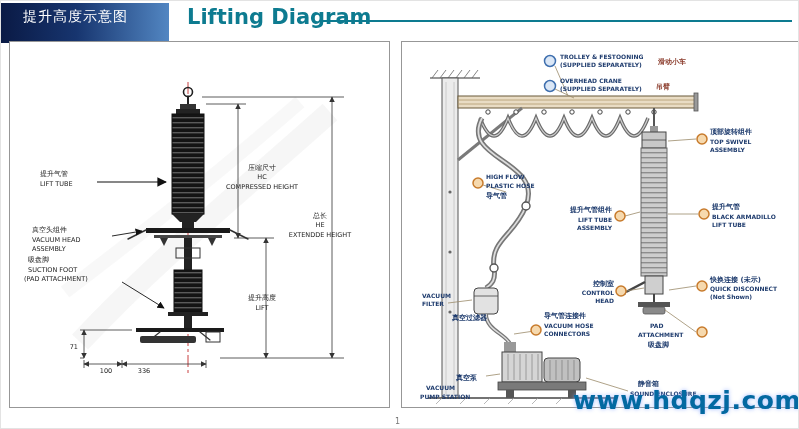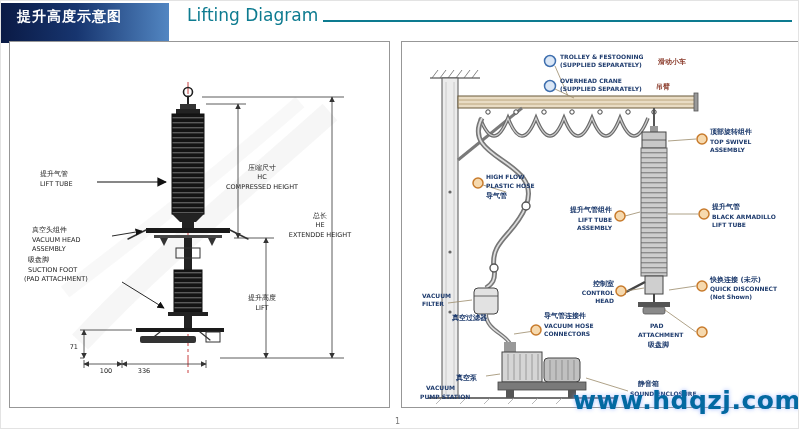--- a/index.html
+++ b/index.html
@@ -1,22 +1,22 @@
 <!DOCTYPE html>
 <html><head>
 <meta charset="utf-8">
 <style>
   *{margin:0;padding:0;box-sizing:border-box}
   body{background:#fff;font-family:"DejaVu Sans","Liberation Sans",sans-serif}
   .page{position:relative;width:799px;height:429px;background:#fff;overflow:hidden;border:1px solid #e3e3e3}
   .header{position:absolute;top:0;left:0;width:100%;height:32px;background:#fff}
   .header-block{position:absolute;left:0;top:2px;width:168px;height:40px;
     background:linear-gradient(90deg,#0a1a45 0%,#17356f 45%,#5286c2 100%);
-    color:#fff;font-size:14px;font-weight:bold;line-height:26px;padding-left:16px;letter-spacing:1px}
-  .header-en{position:absolute;left:186px;top:4px;font-size:17px;font-weight:normal;color:#0d7b90}
+    color:#fff;font-size:14px;font-weight:normal;line-height:26px;padding-left:22px;letter-spacing:1px}
+  .header-en{position:absolute;left:186px;top:4px;font-size:21px;font-weight:bold;color:#0d7b90}
   .header-rule{position:absolute;left:322px;right:6px;top:19px;height:2px;background:#0d7b90}
   .panel{position:absolute;top:40px;border:1px solid #979797;background:#fff}
   .panel.left{left:8px;width:381px;height:367px}
   .panel.right{left:400px;width:447px;height:367px}
   svg{display:block}
   svg text{font-family:"DejaVu Sans","Liberation Sans",sans-serif}
   .watermark{position:absolute;left:572px;top:385px;font-size:25px;font-weight:bold;color:#0369a1;
     text-shadow:0 0 4px rgba(140,170,255,.85);letter-spacing:.5px}
   .pageno{position:absolute;left:394px;top:416px;font-size:8px;color:#777}
 </style>

